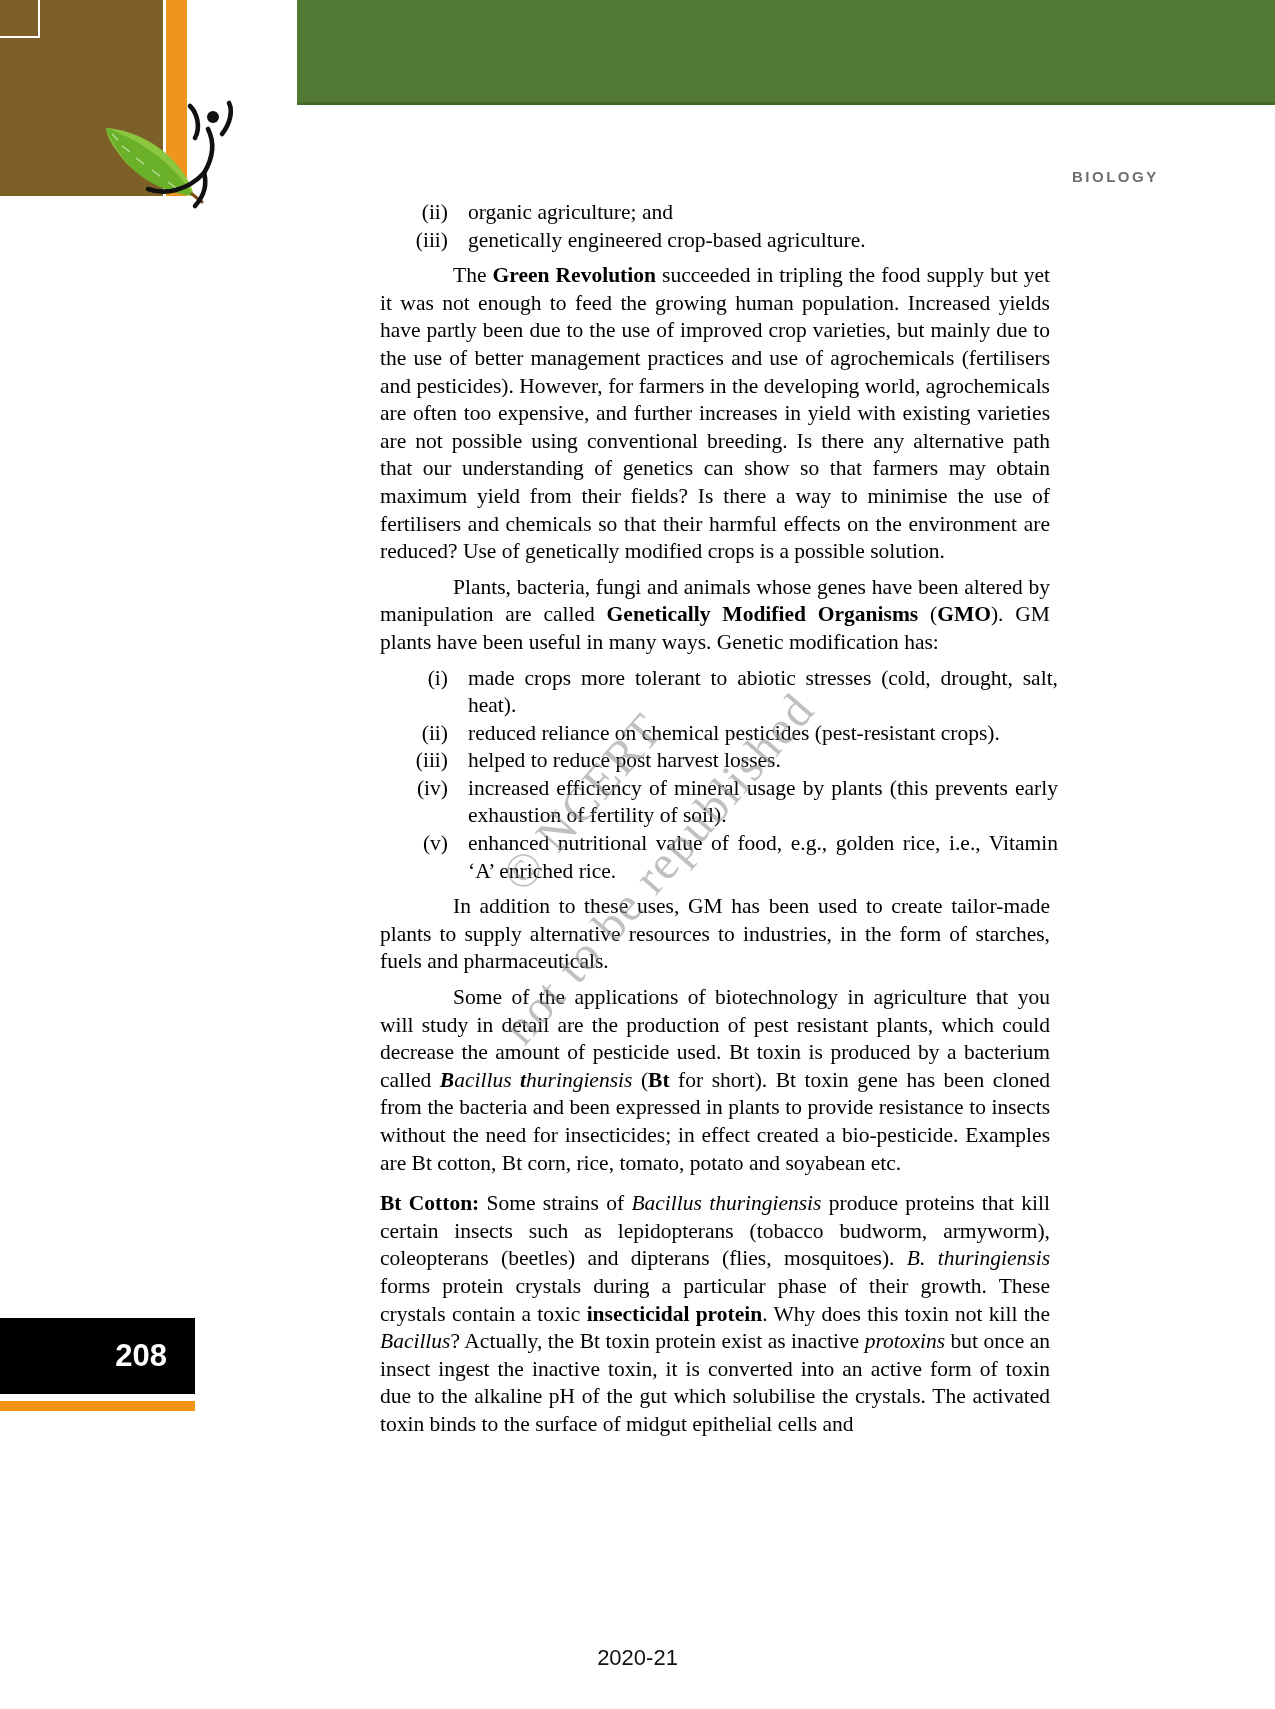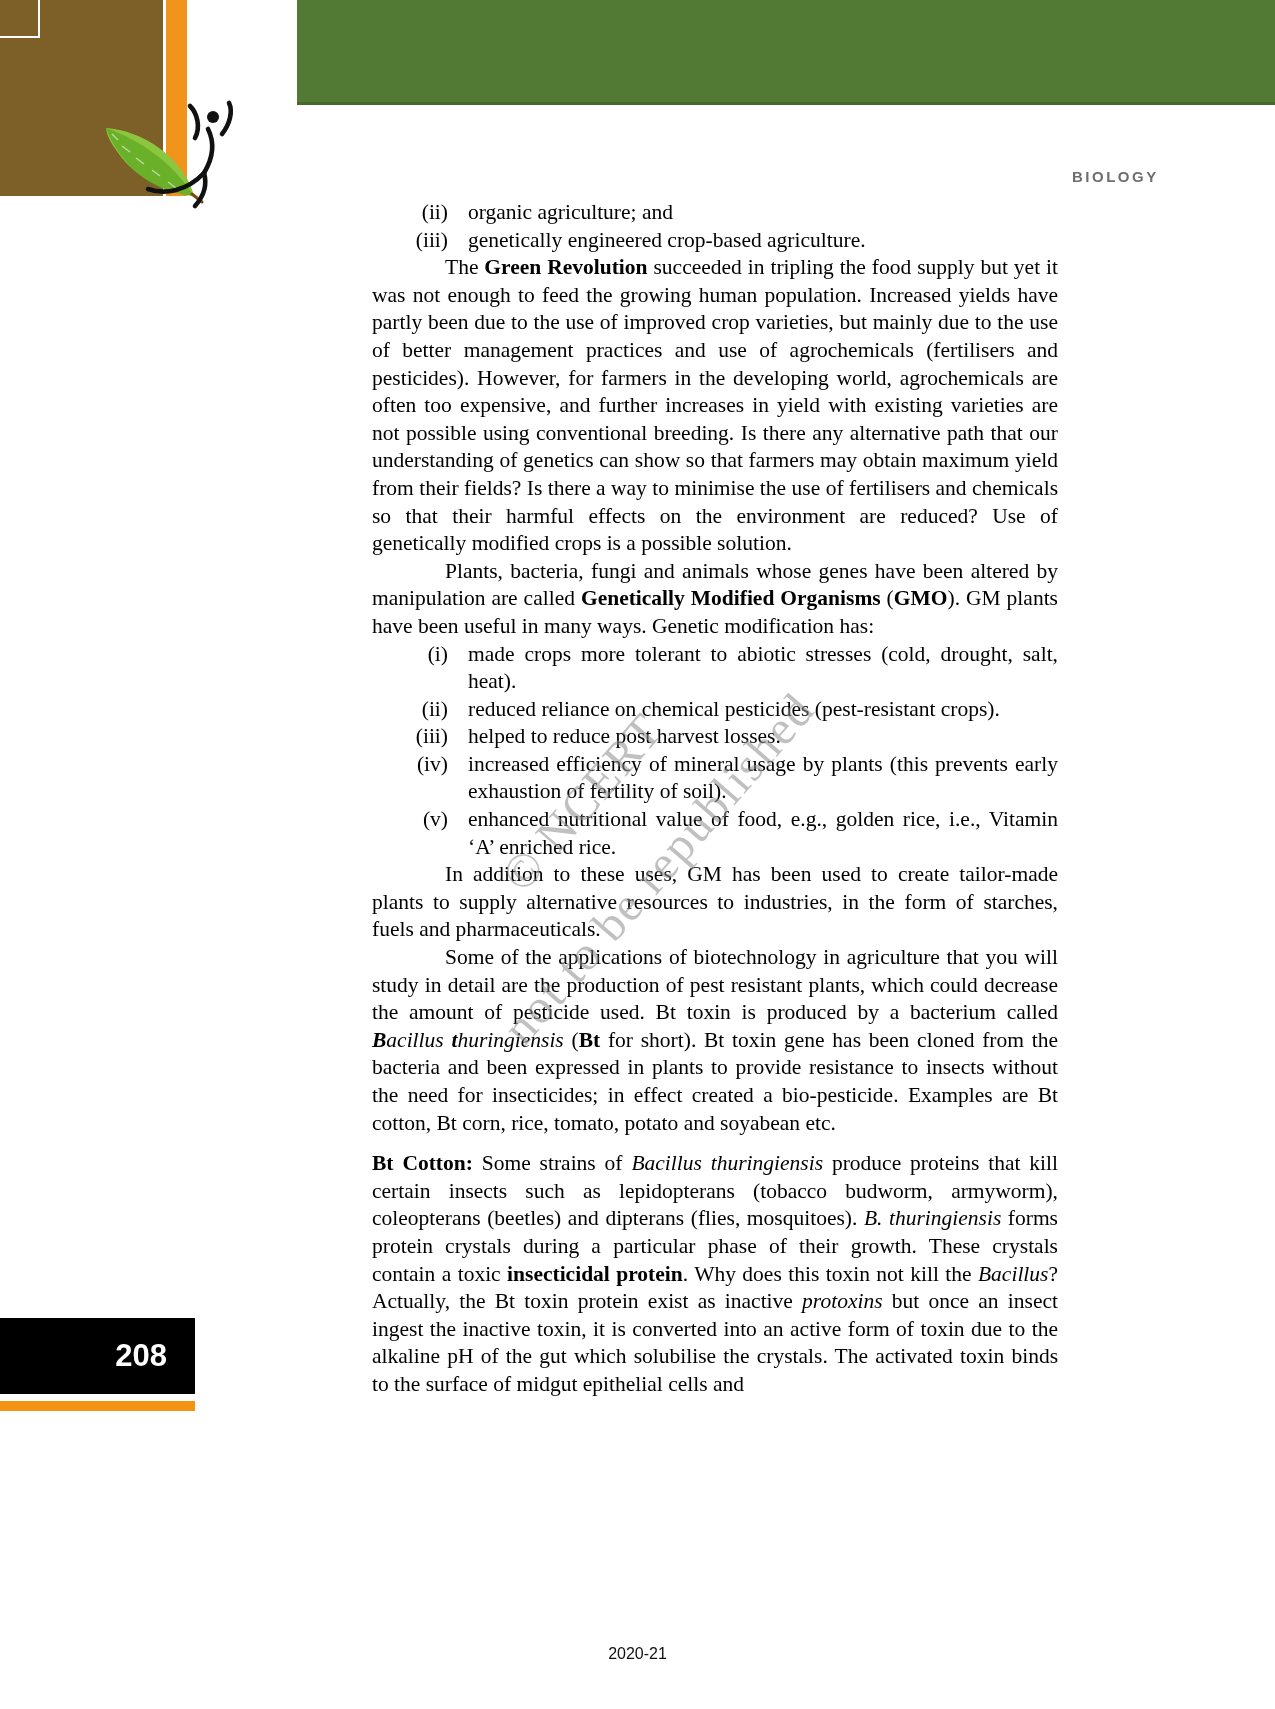--- a/index.html
+++ b/index.html
@@ -17,21 +17,21 @@
   .biology-label{
     position:absolute;left:1072px;top:168px;
     font-family:"Liberation Sans",sans-serif;font-size:15px;font-weight:bold;
     letter-spacing:2.5px;color:#6e6e6e;
   }
   
   .text-col{
     position:absolute;left:372px;top:199px;width:686px;
     font-size:21.5px;line-height:27.6px;color:#000000;text-align:justify;
   }
-  .text-col p{margin:0;}
+  .text-col p{margin:8px;}
   .para{text-indent:73px;}
   .para-flush{text-indent:0;margin-top:13px !important;}
   .li{position:relative;padding-left:96px;}
   .li .num{position:absolute;left:0;top:0;width:76px;text-align:right;}
   
   .watermark{
     position:absolute;left:300px;top:615px;width:640px;height:440px;
     display:flex;flex-direction:column;align-items:center;justify-content:center;gap:46px;
     transform:rotate(-49deg);color:#8d8d8d;opacity:0.55;
     font-size:48px;letter-spacing:2px;pointer-events:none;z-index:3;
@@ -41,21 +41,21 @@
   .page-badge{
     position:absolute;left:0;top:1318px;width:195px;height:76px;background:#000000;
     color:#ffffff;font-family:"Liberation Sans",sans-serif;font-weight:bold;font-size:31px;
     display:flex;align-items:center;justify-content:flex-end;
     padding-right:28px;box-sizing:border-box;
   }
   .page-badge-strip{position:absolute;left:0;top:1401px;width:195px;height:10px;background:#f39213;}
   
   .footer{
     position:absolute;left:0;top:1645px;width:1275px;text-align:center;
-    font-family:"Liberation Sans",sans-serif;font-size:16px;color:#111111;
+    font-family:"Liberation Sans",sans-serif;font-size:22px;color:#111111;
   }
 </style>
 </head>
 <body>
 
 <div class="page">
 
   <div class="brown-block">
     <div class="corner-v"></div>
     <div class="corner-h"></div>

